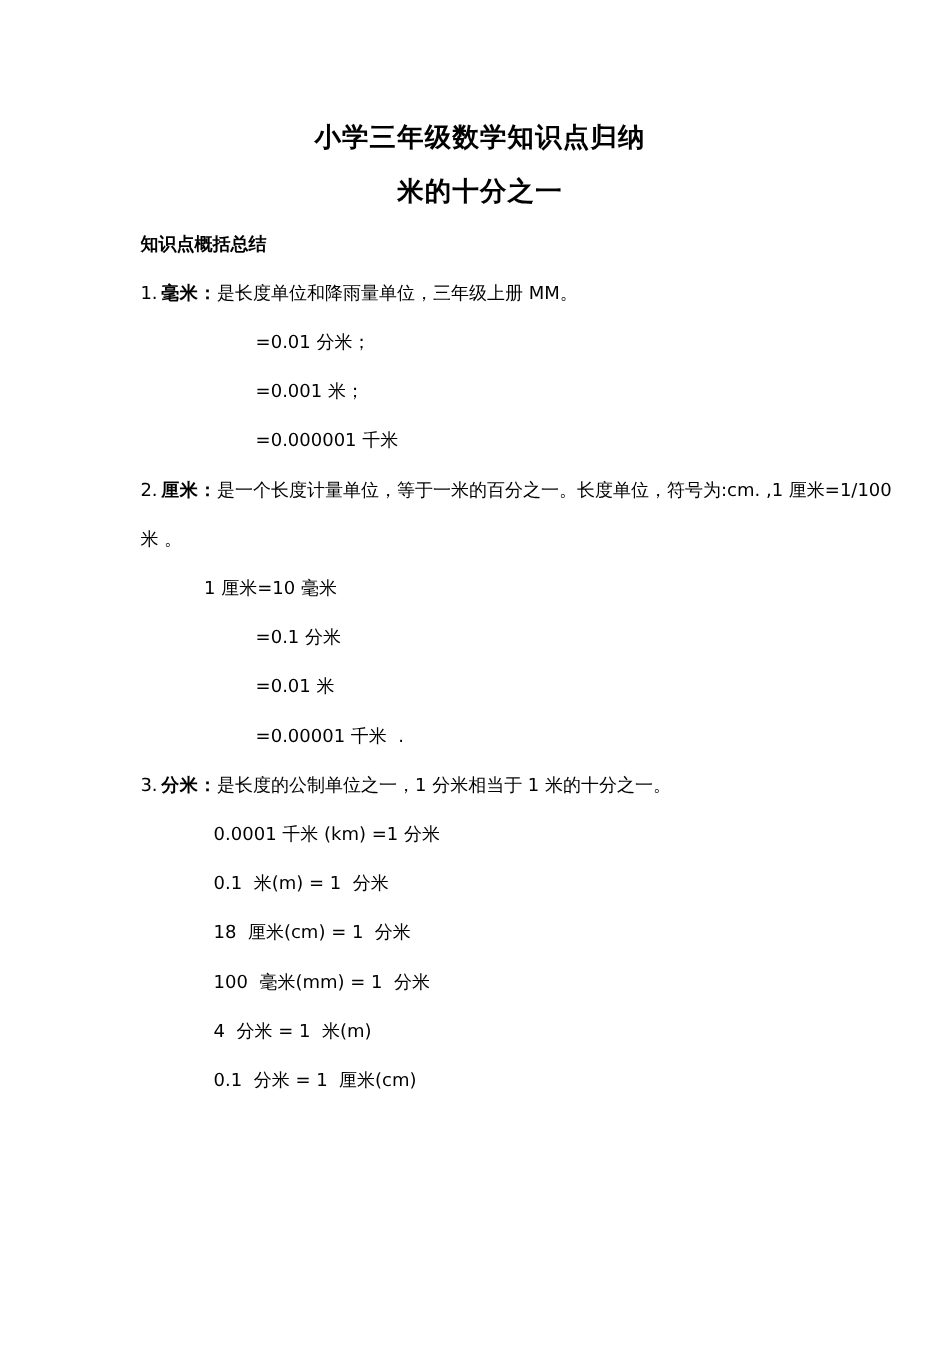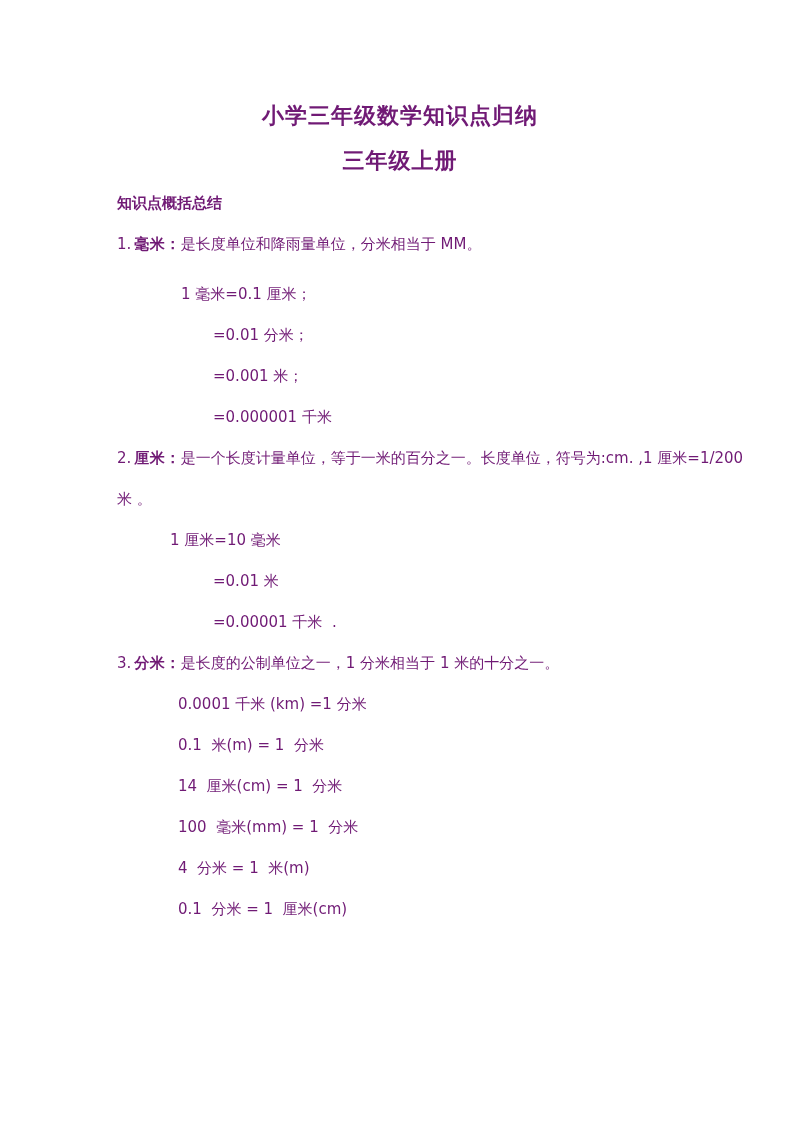--- a/index.html
+++ b/index.html
@@ -9,21 +9,21 @@
   }
   .page {
     position: relative;
     width: 793px;
     height: 1122px;
     background: #ffffff;
     overflow: hidden;
     box-sizing: border-box;
     padding: 93px 110px 0 117px;
     font-family: "DejaVu Sans", "Liberation Sans", sans-serif;
-    color: #701a75;
+    color: #000000;
   }
   .title, .subtitle {
     font-size: 22px;
     font-weight: bold;
     line-height: 45px;
     text-align: center;
     margin: 0;
     white-space: pre;
     letter-spacing: 1px;
   }
@@ -42,37 +42,37 @@
   .ind-c { padding-left: 53px; }  
   .ind-d { padding-left: 61px; }  
   .gap-top { margin-top: 9px; }
 </style>
 </head>
 <body>
 
 <div class="page">
 
   <h1 class="title">小学三年级数学知识点归纳</h1>
-  <h2 class="subtitle">三年级上册</h2>
+  <h2 class="subtitle">米的十分之一</h2>
 
   <p class="body-line bold">知识点概括总结</p>
 
-  <p class="body-line"><span class="num">1.</span><span class="bold term">毫米：</span><span>是长度单位和降雨量单位，分米相当于 MM。</span></p>
-  <p class="body-line ind-a gap-top">1 毫米=0.1 厘米；</p>
+  <p class="body-line"><span class="num">1.</span><span class="bold term">毫米：</span><span>是长度单位和降雨量单位，三年级上册 MM。</span></p>
   <p class="body-line ind-b">=0.01 分米；</p>
   <p class="body-line ind-b">=0.001 米；</p>
   <p class="body-line ind-b">=0.000001 千米</p>
 
-  <p class="body-line"><span class="num">2.</span><span class="bold term">厘米：</span><span>是一个长度计量单位，等于一米的百分之一。长度单位，符号为:cm. ,1 厘米=1/200</span></p>
+  <p class="body-line"><span class="num">2.</span><span class="bold term">厘米：</span><span>是一个长度计量单位，等于一米的百分之一。长度单位，符号为:cm. ,1 厘米=1/100</span></p>
   <p class="body-line">米 。</p>
   <p class="body-line ind-c">1 厘米=10 毫米</p>
+  <p class="body-line ind-b">=0.1 分米</p>
   <p class="body-line ind-b">=0.01 米</p>
   <p class="body-line ind-b">=0.00001 千米  .</p>
 
   <p class="body-line"><span class="num">3.</span><span class="bold term">分米：</span><span>是长度的公制单位之一，1 分米相当于 1 米的十分之一。</span></p>
   <p class="body-line ind-d">0.0001 千米 (km) =1 分米</p>
   <p class="body-line ind-d">0.1  米(m) = 1  分米</p>
-  <p class="body-line ind-d">14  厘米(cm) = 1  分米</p>
+  <p class="body-line ind-d">18  厘米(cm) = 1  分米</p>
   <p class="body-line ind-d">100  毫米(mm) = 1  分米</p>
   <p class="body-line ind-d">4  分米 = 1  米(m)</p>
   <p class="body-line ind-d">0.1  分米 = 1  厘米(cm)</p>
 
 </div>
 
 </body></html>

